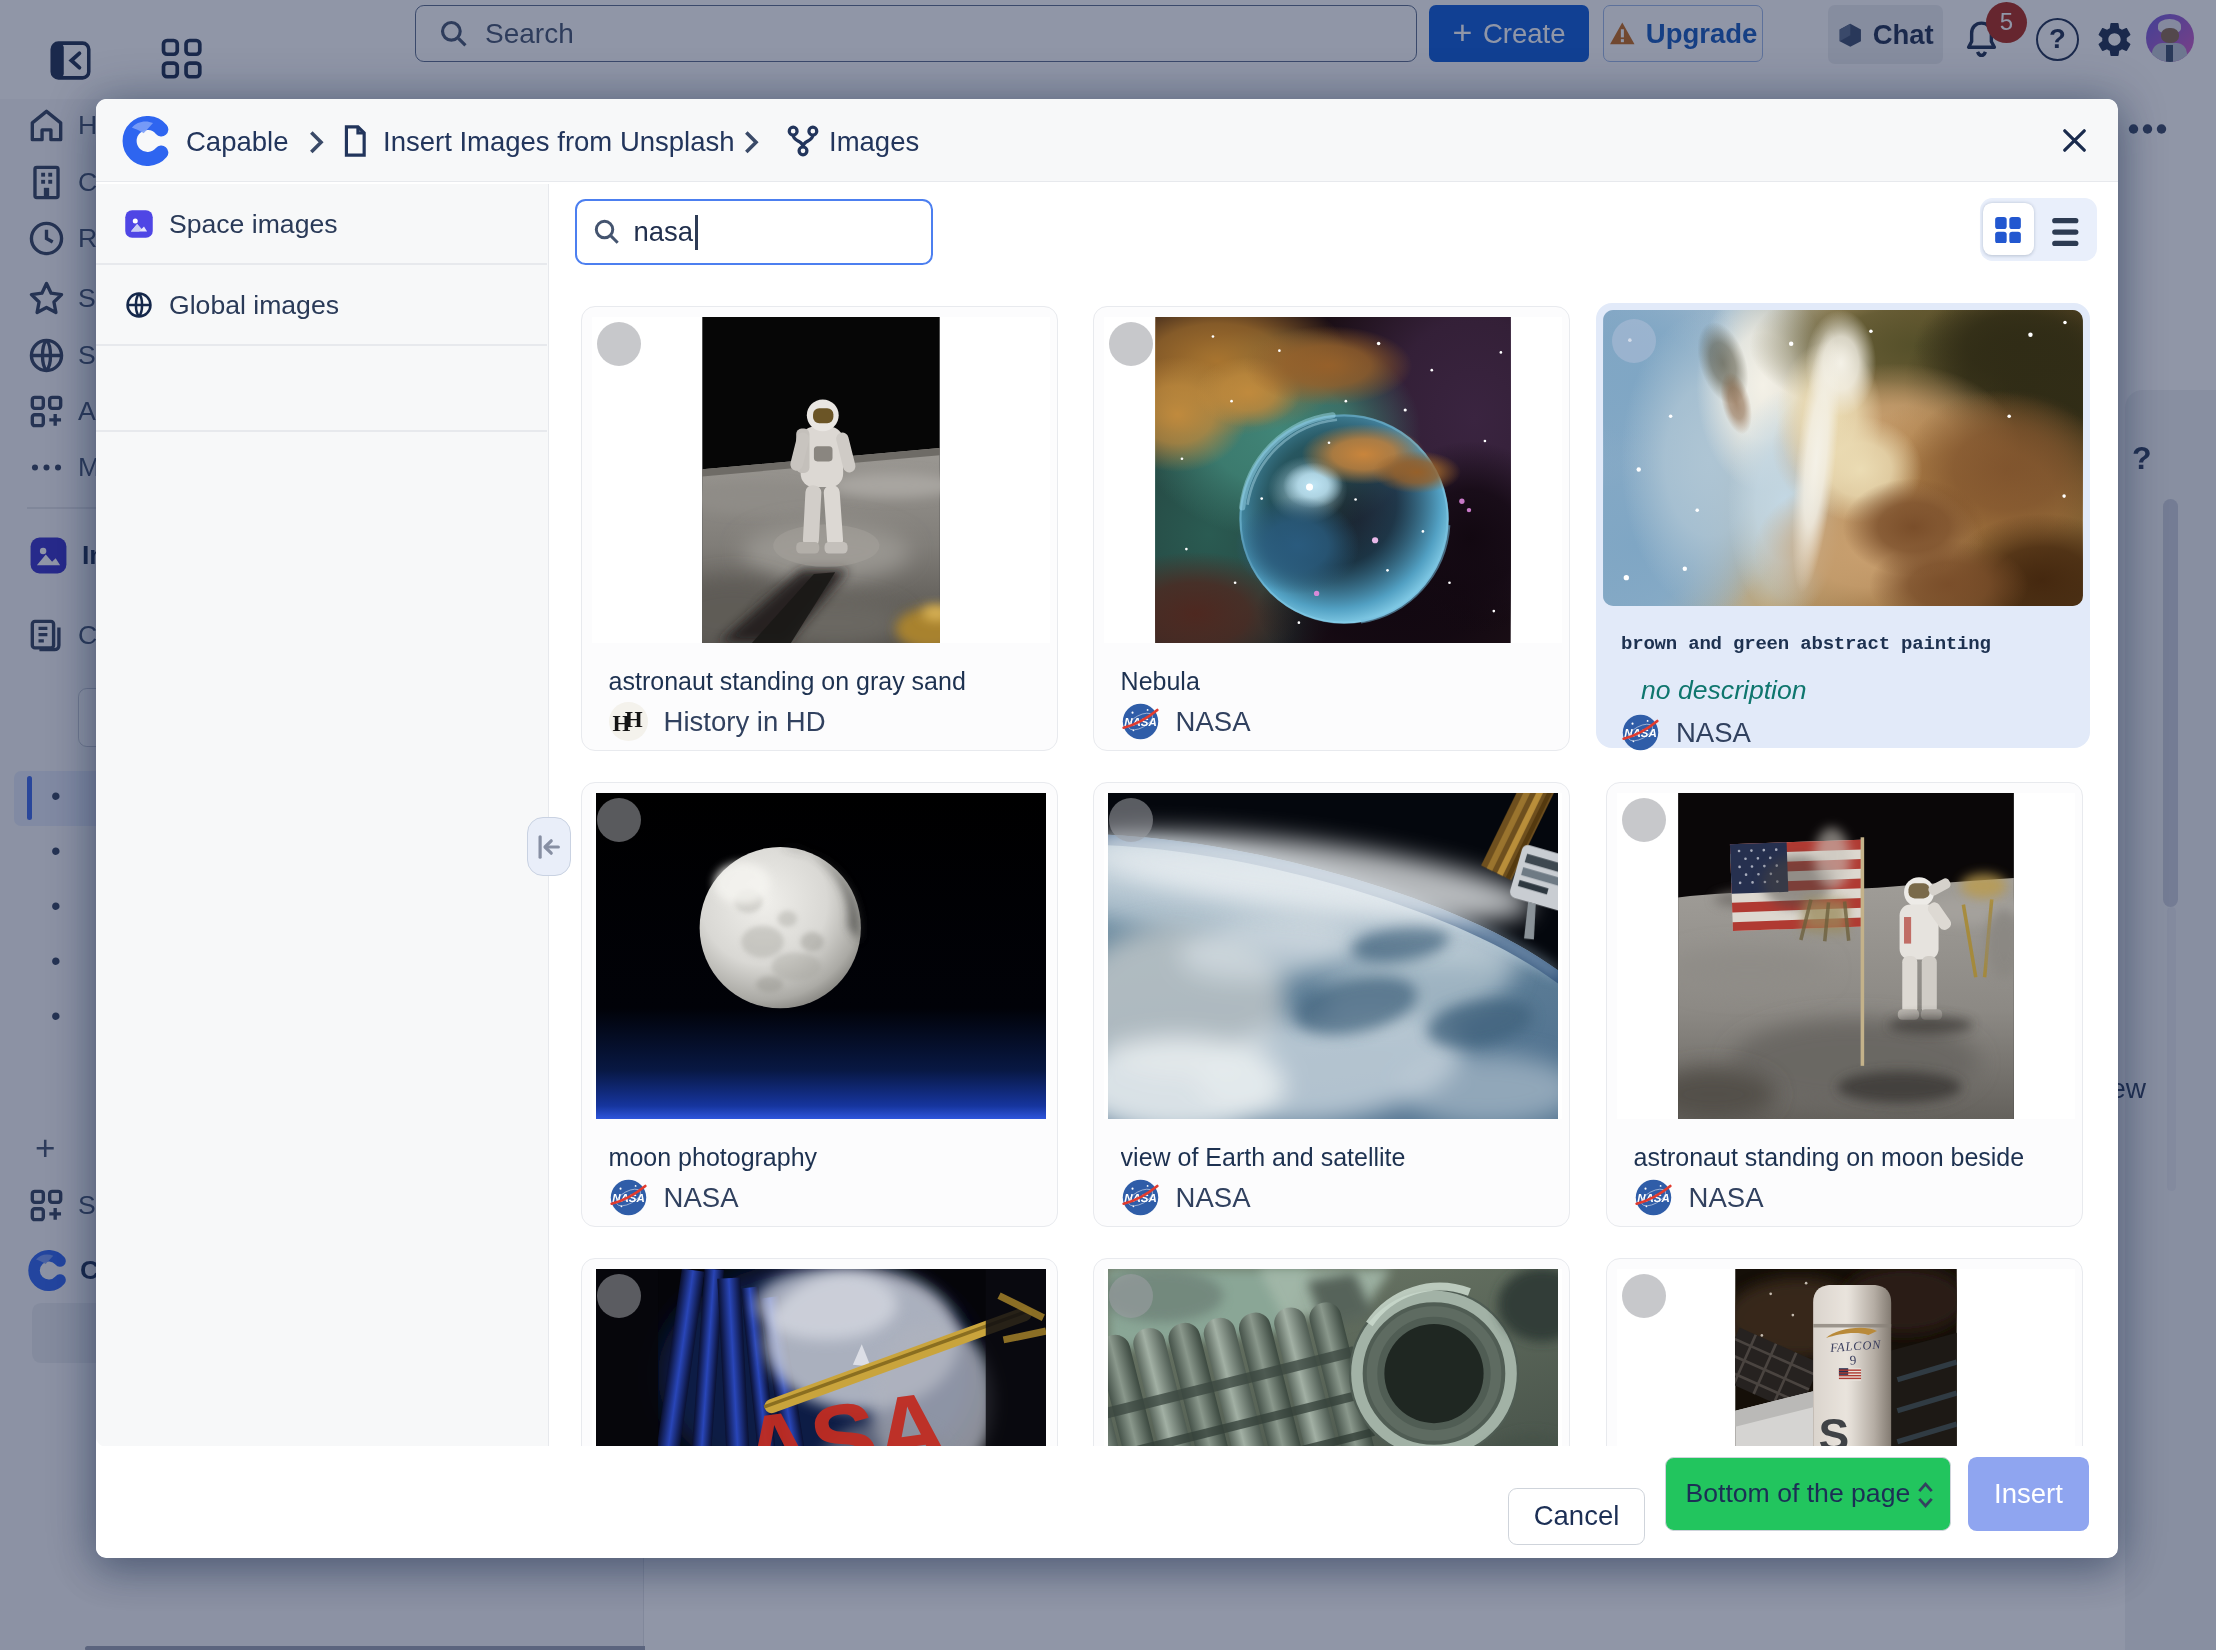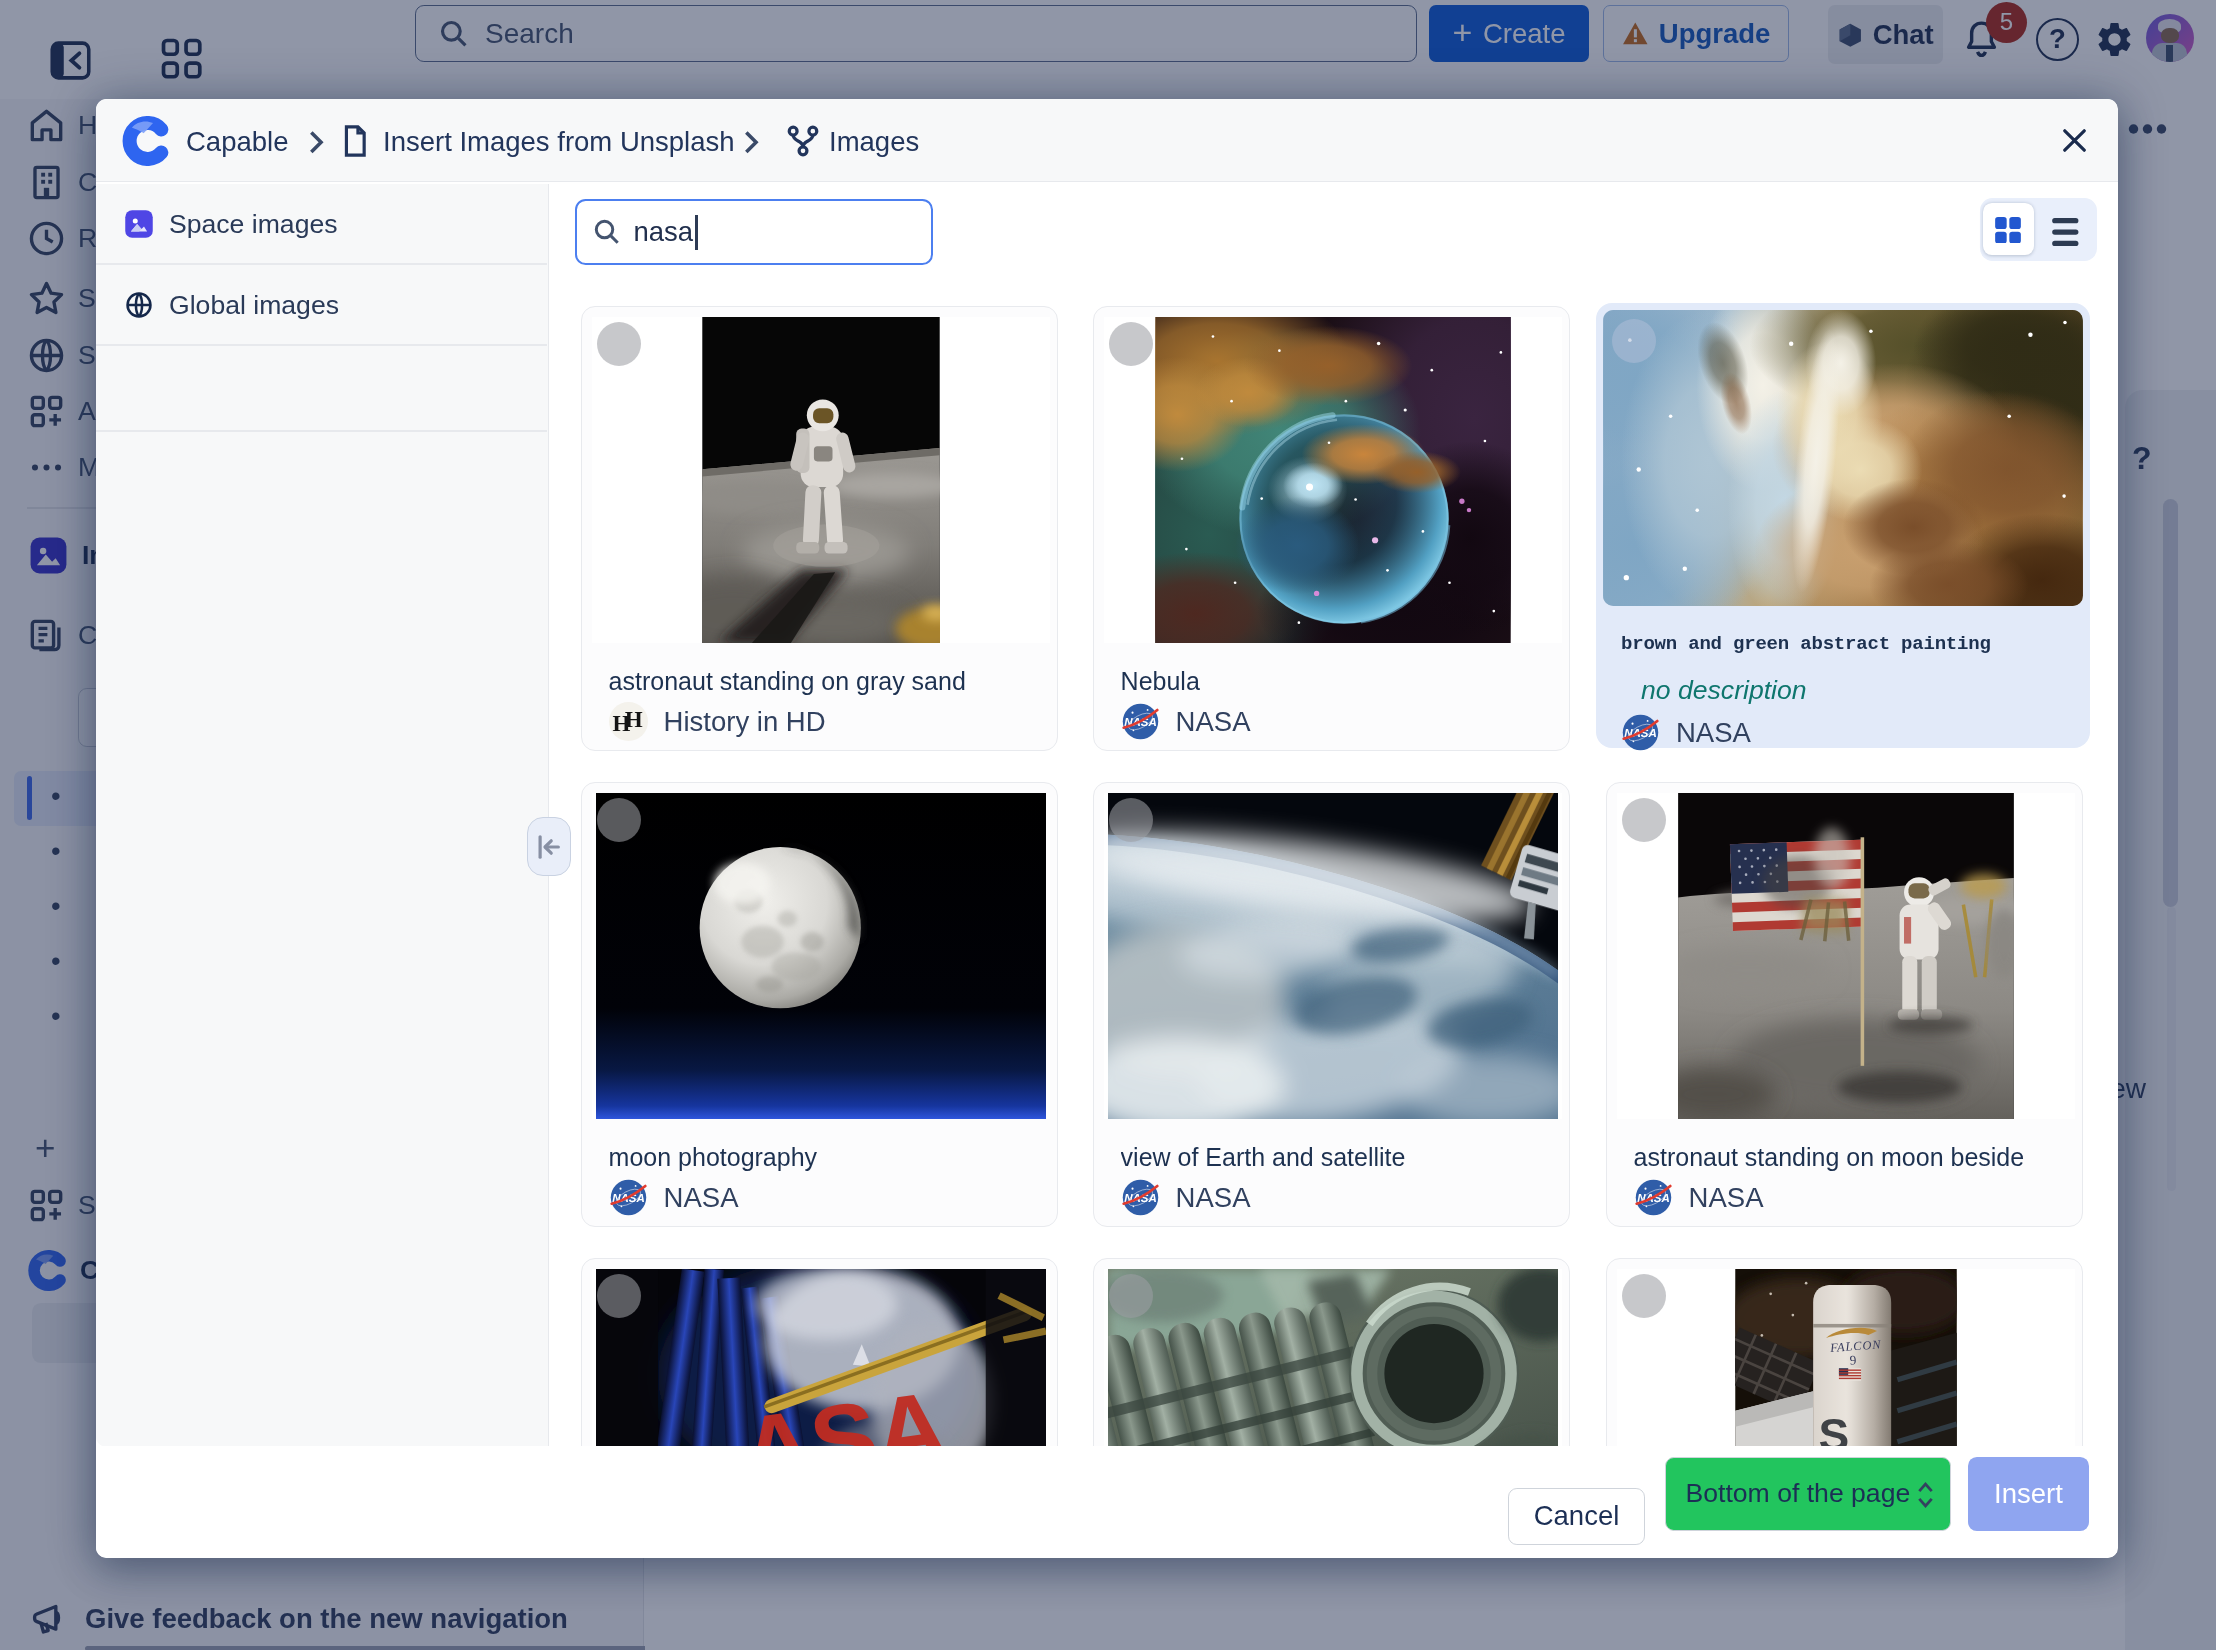--- a/index.html
+++ b/index.html
@@ -49,21 +49,21 @@
         </g>
       </svg>
     <div class="abs" style="left:415px;top:5.3px;width:1002px;height:57px;border:1.8px solid #5A6B8C;border-radius:8.9px;display:flex;align-items:center;background:#fff;">
       <svg style="margin-left:23px" width="30" height="30" viewBox="0 0 17 17">
           <circle cx="7" cy="7" r="5" fill="none" stroke="#44546F" stroke-width="1.8"></circle>
           <path d="M11 11 L15 15" stroke="#44546F" stroke-width="1.8"></path>
         </svg>
       <span style="margin-left:16px;font-size:28px;color:#44546F;">Search</span>
     </div>
     <div class="abs" style="left:1429px;top:5.3px;width:160px;height:57px;background:#0C5BD8;border-radius:7px;display:flex;align-items:center;justify-content:center;color:#fff;font-size:27.5px;"><span style="font-size:34px;font-weight:300;margin-right:10.6px;margin-top:-3.5px;">+</span>Create</div>
-    <div class="abs" style="left:1603px;top:5.3px;width:186px;height:57px;background:#fff;border:1.8px solid #9DB8E8;border-radius:7px;display:flex;align-items:center;justify-content:center;color:#1558BC;font-size:27.5px;font-weight:bold;"><svg style="margin-right:10.6px" width="26.6" height="25" viewBox="0 0 15 14">
+    <div class="abs" style="left:1603px;top:5.3px;width:160px;height:57px;background:#fff;border:1.8px solid #9DB8E8;border-radius:7px;display:flex;align-items:center;justify-content:center;color:#1558BC;font-size:27.5px;font-weight:bold;"><svg style="margin-right:10.6px" width="26.6" height="25" viewBox="0 0 15 14">
           <path d="M7.5 0.8 L14.4 13 H0.6 Z" fill="#C46A1B"></path>
           <rect x="6.7" y="4.6" width="1.7" height="4.6" fill="#fff"></rect>
           <rect x="6.7" y="10.2" width="1.7" height="1.7" fill="#fff"></rect>
         </svg>Upgrade</div>
     <div class="abs" style="left:1828px;top:5.3px;width:115px;height:59px;background:#ECEDF0;border-radius:7px;display:flex;align-items:center;justify-content:center;color:#1E2F51;font-size:27.5px;font-weight:bold;"><svg style="margin-right:8.9px" width="26.6" height="26.6" viewBox="0 0 15 15">
           <path d="M7.5 1 L13.5 4.2 V10.8 L7.5 14 L1.5 10.8 V4.2 Z" fill="#3B4C6B"></path>
           <path d="M7.5 1 L7.5 7.5 L1.5 10.8 L1.5 4.2 Z" fill="#5B6C8B"></path>
         </svg>Chat</div>
     <svg class="abs" style="left:1960px;top:16px" width="43" height="43" viewBox="0 0 24 24">
         <path d="M12 4 C8.7 4 6.5 6.4 6.5 9.6 L6.5 14.2 L4.8 17.4 L19.2 17.4 L17.5 14.2 L17.5 9.6 C17.5 6.4 15.3 4 12 4 Z" fill="none" stroke="#1E2F51" stroke-width="1.9" stroke-linejoin="round"></path>
@@ -186,30 +186,20 @@
         <span>Spaces</span>
       </div>
     <div class="sideitem" style="top:1151px">
         <svg width="41" height="41" viewBox="0 0 32 32">
           <path d="M25.8 8.6 A11.5 11.5 0 1 0 25.8 23.4" fill="none" stroke="#2E65F0" stroke-width="9" stroke-linecap="round"></path>
           <path d="M7 7.5 C10 3.5 16 2.5 20.5 4.5 L14.5 11 C11.5 9 8.5 8 7 7.5 Z" fill="#7DA0F7" opacity="0.9"></path>
         </svg>
         <span style="font-weight:bold;color:#1E2F51;">Capable</span>
       </div>
     <div class="abs" style="left:32px;top:1204px;width:585px;height:60px;background:#E9EAEE;border-radius:8.9px;"></div>
-    <div class="abs" style="left:30px;top:1500px;display:flex;align-items:center;gap:14px;color:#2E3D5C;font-size:27.5px;font-weight:bold;">
-      <svg width="41" height="39" viewBox="0 0 23 22">
-          <g fill="none" stroke="#2E3D5C" stroke-width="1.9" stroke-linejoin="round">
-            <path d="M3.5 8.6 L14.5 4.2 V17 L3.5 12.6 C2.2 12.2 2.2 9 3.5 8.6 Z"></path>
-            <path d="M14.5 7.5 C16.5 7.8 16.5 13.4 14.5 13.7"></path>
-            <path d="M6 13.2 L7.5 18.6 L10.2 17.8 L8.9 13.6"></path>
-          </g>
-        </svg>
-      <span>Give feedback on the new navigation</span>
-    </div>
     <div class="abs" style="left:85px;top:1547px;width:764px;height:5.3px;background:#9AA0B0;border-radius:2.7px;"></div>
   </div>
   <div id="main"></div>
   <div id="rpanel"></div>
   <div id="bgex">
     <svg class="abs" style="left:2126px;top:122px" width="43" height="14" viewBox="0 0 48 16">
         <g fill="#3A4A68">
           <circle cx="8" cy="8" r="5.4"></circle>
           <circle cx="24" cy="8" r="5.4"></circle>
           <circle cx="40" cy="8" r="5.4"></circle>

